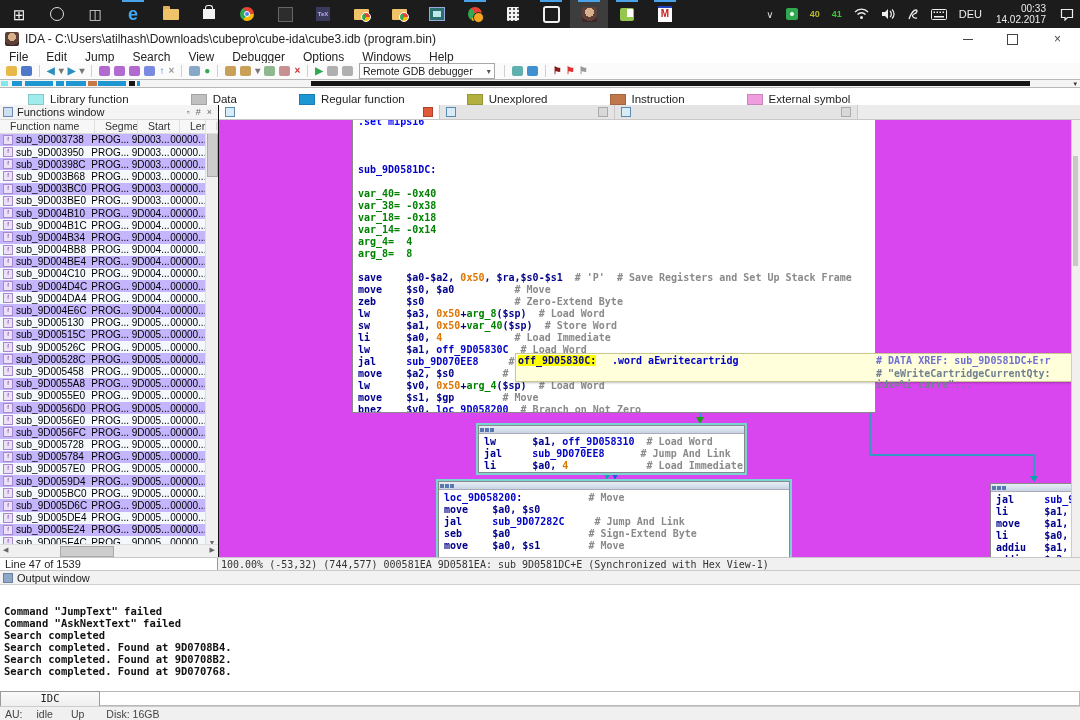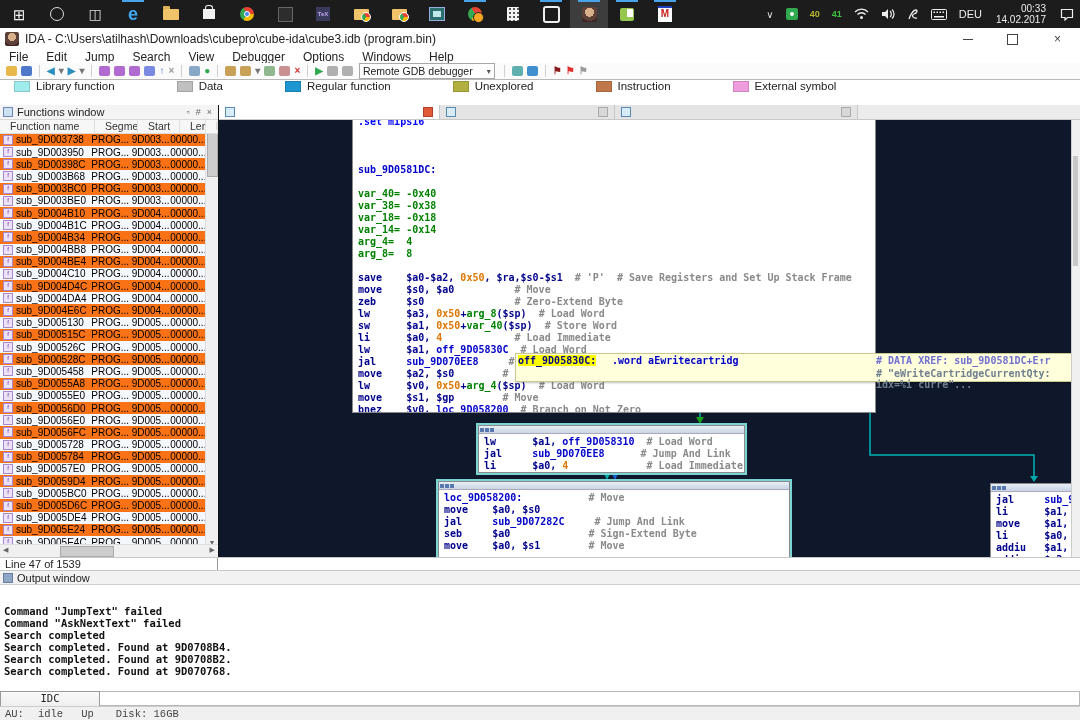--- a/index.html
+++ b/index.html
@@ -58,27 +58,27 @@
   #toolbar{position:absolute;top:63px;left:0;width:1080px;height:16px;background:#fbfbfb;display:flex;align-items:center;padding-left:4px;box-sizing:border-box;}
   .ti-rect{width:11px;height:10px;border-radius:2px;margin:0 2px;flex:0 0 auto;}
   .ti-char{font-size:10px;line-height:10px;margin:0 2px;flex:0 0 auto;font-weight:bold;}
   .ti-sep{width:1px;height:12px;background:#d0d0d0;margin:0 5px;flex:0 0 auto;}
   .combo{display:flex;align-items:center;height:14px;border:1px solid #a8a8a8;background:#fff;font-size:10.5px;color:#222;padding:0 3px;margin:0 4px;flex:0 0 auto;}
   .combo .arr{margin-left:14px;font-size:8px;color:#555;}
   
   #navband{position:absolute;top:79px;left:0;width:1080px;height:9px;background:#f4f4f4;border-top:1px solid #b8b8b8;border-bottom:1px solid #b8b8b8;box-sizing:border-box;}
   .nseg{position:absolute;top:1px;height:5px;}
   #nav-arrow{position:absolute;right:3px;top:0px;font-size:7px;color:#333;}
-  #legend{position:absolute;top:80px;left:0;width:1080px;height:17px;background:#fff;display:flex;align-items:flex-start;padding-left:14px;box-sizing:border-box;}
+  #legend{position:absolute;top:88px;left:0;width:1080px;height:17px;background:#fff;display:flex;align-items:flex-end;padding-left:28px;box-sizing:border-box;}
   .lg-item{display:flex;align-items:center;margin-right:62px;}
   .lg-chip{width:14px;height:9px;margin-right:6px;border:1px solid rgba(0,0,0,.15);}
   .lg-label{font-size:11.5px;color:#222;}
   
   #main{position:absolute;top:105px;left:0;width:1080px;height:452px;display:flex;}
-  #fpanel{width:218px;height:452px;background:#f97316;display:flex;flex-direction:column;position:relative;}
+  #fpanel{width:218px;height:452px;background:#c4b5fd;display:flex;flex-direction:column;position:relative;}
   #vdivider{width:1px;background:#111;}
   #fw-title{height:14px;background:#f4f4f4;border-bottom:1px solid #d8d8d8;display:flex;align-items:center;font-size:11px;color:#222;}
   #fw-title .tico{width:8px;height:8px;border:1px solid #6a8ab8;background:#cfe0f0;margin:0 4px 0 3px;}
   #fw-title .tb{margin-left:auto;display:flex;gap:6px;padding-right:6px;color:#666;font-size:9px;}
   #fw-header{height:13px;background:#f7f7f7;border-bottom:1px solid #ddd;display:flex;font-size:10.5px;color:#333;}
   .fh-cell{border-right:1px solid #e0e0e0;padding-left:10px;box-sizing:border-box;overflow:hidden;white-space:nowrap;}
   #fw-list{height:413px;overflow:hidden;position:relative;}
   .frow{display:flex;height:12.2px;align-items:center;font-size:10px;color:#000;white-space:nowrap;}
   .frow.alt{background:#f4f7fb;}
   .fcell{overflow:hidden;box-sizing:border-box;}
@@ -92,21 +92,21 @@
   #fw-hscroll .thumb{position:absolute;left:60px;top:1px;width:52px;height:9px;background:#cdcdcd;border:1px solid #aaa;}
   
   #rpanel{flex:1;display:flex;flex-direction:column;}
   #tabbar{height:14px;background:#ececec;border-bottom:1px solid #c8c8c8;display:flex;}
   .tab{display:flex;align-items:center;font-size:11px;color:#222;border-right:1px solid #c8c8c8;background:#e4e4e4;box-sizing:border-box;}
   .tab.active{background:#fff;}
   .tab .tico{width:8px;height:8px;border:1px solid #5a8ab0;background:#d8ecf8;margin:0 6px;}
   .tab .tlabel{flex:1;text-align:right;margin-top:32px;}
   .tab .tclose{width:8px;height:8px;margin:0 6px;background:#d8d8d8;border:1px solid #aaa;}
   .tab.active .tclose{background:#e05a3a;border-color:#b04028;}
-  #graph{position:relative;flex:1;background:#0f172a;overflow:hidden;}
+  #graph{position:relative;flex:1;background:#d946ef;overflow:hidden;}
   #edges{position:absolute;left:0;top:0;z-index:1;pointer-events:none;}
   .gnode{position:absolute;background:#fff;border:1px solid #8a8a8a;z-index:2;box-sizing:border-box;overflow:hidden;}
   .gnode.halo{box-shadow:0 0 0 2px #7ad4d4;}
   .gtitle{height:7px;background:linear-gradient(#e8eef6,#c8d4e4);border-bottom:1px solid #aab;display:flex;align-items:center;gap:1px;padding-left:1px;}
   .gtitle i{display:block;width:4px;height:4px;background:#5878b0;}
   .gcode{padding:2px 0 0 5px;font-family:"DejaVu Sans Mono",monospace;font-size:10px;font-weight:bold;line-height:12px;white-space:pre;}
   .gline{height:12px;}
   .tk-d{color:#0000ff}.tk-n{color:#0000c8}.tk-v{color:#008200}.tk-i{color:#00008b}
   .tk-m{color:#dd7500}.tk-c{color:#8a8a8a}
   #tooltip{position:absolute;left:296px;top:233px;width:556px;height:27px;background:#ffffdc;border:1px solid #c8c890;z-index:3;
@@ -124,21 +124,21 @@
   #output-title{position:absolute;top:571px;left:0;width:1080px;height:14px;background:#f2f2f2;border-bottom:1px solid #d0d0d0;display:flex;align-items:center;font-size:11px;color:#222;box-sizing:border-box;}
   #output-title .tico{width:8px;height:8px;background:#8fa8c8;border:1px solid #68809e;margin:0 4px 0 3px;}
   #output-text{position:absolute;top:585px;left:0;width:1080px;height:106px;background:#fff;overflow:hidden;
      font-family:"DejaVu Sans Mono",monospace;font-size:10.5px;font-weight:bold;color:#111;line-height:12px;white-space:pre;}
   #output-lines{margin-top:-4px;padding-left:4px;}
   #idcrow{position:absolute;top:691px;left:0;width:1080px;height:15px;display:flex;background:#f0f0f0;}
   #idc-btn{width:100px;height:32px;background:linear-gradient(#fafafa,#e2e2e2);border:1px solid #9a9a9a;box-sizing:border-box;
      font-family:"DejaVu Sans Mono",monospace;font-size:10.5px;color:#222;text-align:center;line-height:13px;}
   #idc-input{flex:1;height:15px;border:1px solid #b8b8b8;border-left:none;background:#fff;box-sizing:border-box;font-size:10.5px;padding:0 3px;outline:none;font-family:"DejaVu Sans Mono",monospace;}
   #statusbar{position:absolute;top:706px;left:0;width:1080px;height:14px;background:#f0f0f0;border-top:1px solid #ccc;box-sizing:border-box;
-     display:flex;align-items:flex-end;font-family:Liberation Mono, monospace;font-size:10.5px;color:#444;}
+     display:flex;align-items:flex-end;font-family:Liberation Sans, sans-serif;font-size:10.5px;color:#444;}
   #statusbar span{margin-right:0;}
 </style>
 </head>
 <body>
 
 <div id="screen">
 
   <div id="taskbar">
     <div id="taskbar-apps" style="display:flex;">
         <div class="tbi">
@@ -733,20 +733,21 @@
         </div>
           <div id="g-vscroll">
             <div class="thumb"></div>
           </div>
         </div>
     </div>
   </div>
 
   <div id="statusrow">
     <div id="line-status">Line 47 of 1539</div>
+    <div id="graph-status">100.00% (-53,32) (744,577) 000581EA 9D0581EA: sub_9D0581DC+E (Synchronized with Hex View-1)</div>
   </div>
 
   <div id="output-title">
     <span class="tico"></span>
     <span>Output window</span>
   </div>
   <div id="output-text">
     <div id="output-lines"><div>Command "JumpText" failed</div><div>Command "AskNextText" failed</div><div>Search completed</div><div>Search completed. Found at 9D0708B4.</div><div>Search completed. Found at 9D0708B2.</div><div>Search completed. Found at 9D070768.</div></div>
   </div>
   <div id="idcrow">

